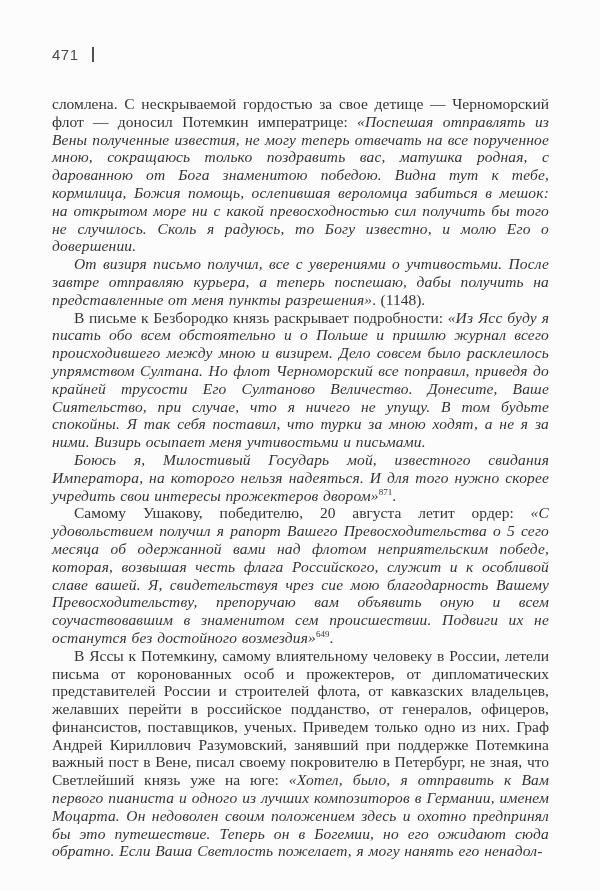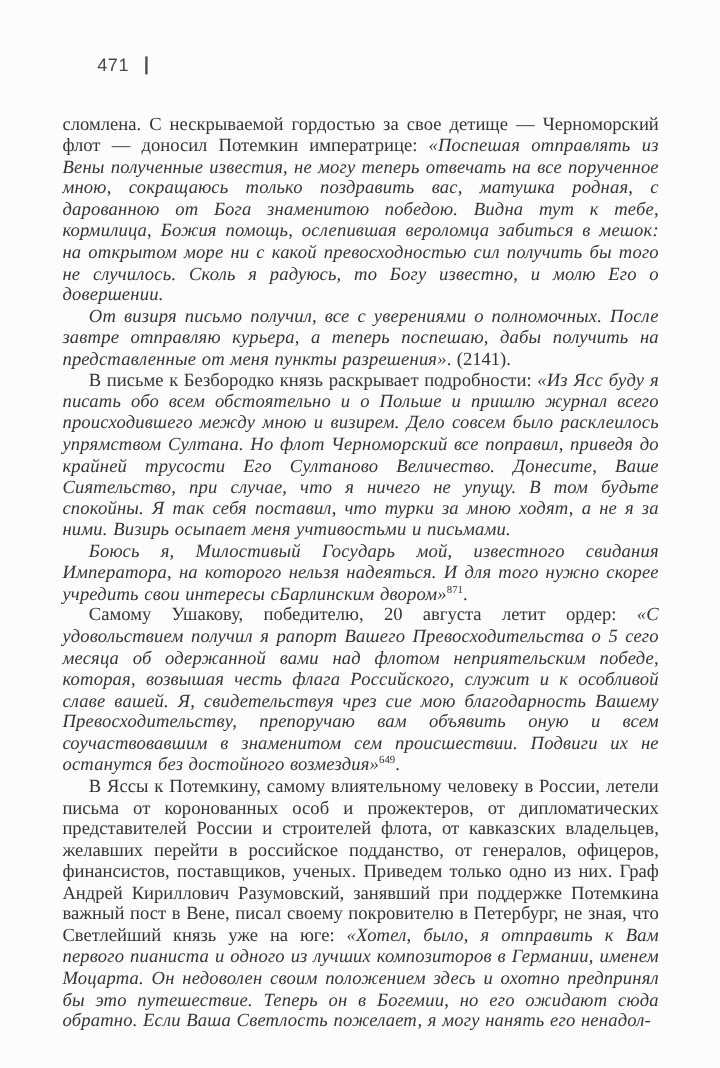--- a/index.html
+++ b/index.html
@@ -22,21 +22,20 @@
     display: flex;
     align-items: center;
     height: 20px;
     font-family: "Liberation Sans", "DejaVu Sans", sans-serif;
     user-select: none;
   }
   .page-number {
     font-size: 15px;
     color: #4a4a4a;
     letter-spacing: 0.5px;
-    margin-left: 29px;
   }
   .head-divider {
     display: inline-block;
     width: 2.5px;
     height: 15px;
     background: #4f4f4f;
     margin: 0 11px 0 13px;
   }
   .chapter-title {
     font-size: 12.8px;
@@ -70,19 +69,19 @@
 </head>
 <body>
 
 <div class="page">
   <div class="running-head">
     <span class="page-number">471</span>
     <span class="head-divider"></span>
   </div>
   <div class="body-text" id="body-text">
       <p class="para"><span>сломлена. С нескрываемой гордостью за свое детище — Черноморский флот — доносил Потемкин императрице: </span><em>«Поспешая отправлять из Вены полученные известия, не могу теперь отвечать на все порученное мною, сокращаюсь только поздравить вас, матушка родная, с дарованною от Бога знаменитою победою. Видна тут к тебе, кормилица, Божия помощь, ослепившая вероломца забиться в мешок: на открытом море ни с какой превосходностью сил получить бы того не случилось. Сколь я радуюсь, то Богу известно, и молю Его о довершении.</em></p>
-      <p class="para indent"><em>От визиря письмо получил, все с уверениями о полномочных. После завтре отправляю курьера, а теперь поспешаю, дабы получить на представленные от меня пункты разрешения»</em><span>. (2141).</span></p>
+      <p class="para indent"><em>От визиря письмо получил, все с уверениями о учтивостьми. После завтре отправляю курьера, а теперь поспешаю, дабы получить на представленные от меня пункты разрешения»</em><span>. (1148).</span></p>
       <p class="para indent"><span>В письме к Безбородко князь раскрывает подробности: </span><em>«Из Ясс буду я писать обо всем обстоятельно и о Польше и пришлю журнал всего происходившего между мною и визирем. Дело совсем было расклеилось упрямством Султана. Но флот Черноморский все поправил, приведя до крайней трусости Его Султаново Величество. Донесите, Ваше Сиятельство, при случае, что я ничего не упущу. В том будьте спокойны. Я так себя поставил, что турки за мною ходят, а не я за ними. Визирь осыпает меня учтивостьми и письмами.</em></p>
-      <p class="para indent"><em>Боюсь я, Милостивый Государь мой, известного свидания Императора, на которого нельзя надеяться. И для того нужно скорее учредить свои интересы сБарлинским двором»</em><sup>871</sup><span>.</span></p>
+      <p class="para indent"><em>Боюсь я, Милостивый Государь мой, известного свидания Императора, на которого нельзя надеяться. И для того нужно скорее учредить свои интересы прожектеров двором»</em><sup>871</sup><span>.</span></p>
       <p class="para indent"><span>Самому Ушакову, победителю, 20 августа летит ордер: </span><em>«С удовольствием получил я рапорт Вашего Превосходительства о 5 сего месяца об одержанной вами над флотом неприятельским победе, которая, возвышая честь флага Российского, служит и к особливой славе вашей. Я, свидетельствуя чрез сие мою благодарность Вашему Превосходительству, препоручаю вам объявить оную и всем соучаствовавшим в знаменитом сем происшествии. Подвиги их не останутся без достойного возмездия»</em><sup>649</sup><span>.</span></p>
       <p class="para indent"><span>В Яссы к Потемкину, самому влиятельному человеку в России, летели письма от коронованных особ и прожектеров, от дипломатических представителей России и строителей флота, от кавказских владельцев, желавших перейти в российское подданство, от генералов, офицеров, финансистов, поставщиков, ученых. Приведем только одно из них. Граф Андрей Кириллович Разумовский, занявший при поддержке Потемкина важный пост в Вене, писал своему покровителю в Петербург, не зная, что Светлейший князь уже на юге: </span><em>«Хотел, было, я отправить к Вам первого пианиста и одного из лучших композиторов в Германии, именем Моцарта. Он недоволен своим положением здесь и охотно предпринял бы это путешествие. Теперь он в Богемии, но его ожидают сюда обратно. Если Ваша Светлость пожелает, я могу нанять его ненадол-</em></p>
     </div>
 </div>
 
 </body></html>

